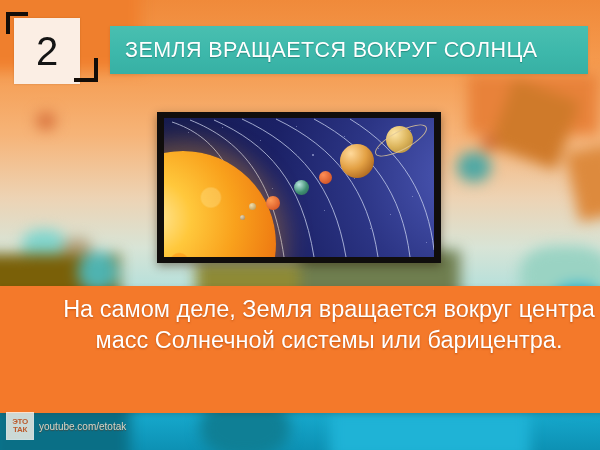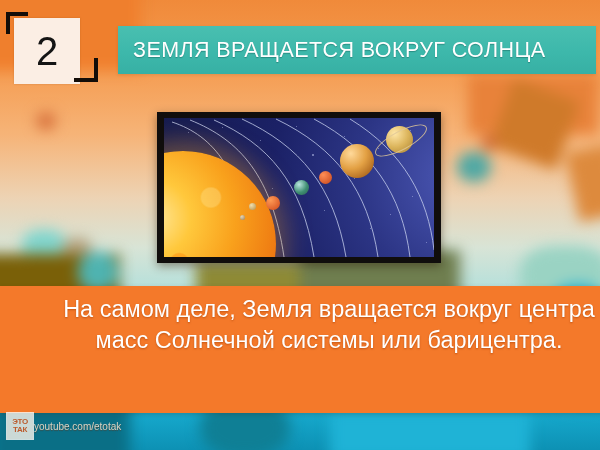--- a/index.html
+++ b/index.html
@@ -66,21 +66,21 @@
   .bracket.br {
     left: 74px; top: 58px;
     width: 20px; height: 20px;
     border-width: 0 4px 4px 0;
     z-index: 7;
   }
 
   
   .title-band {
     position: absolute;
-    left: 118px; top: 26px;
+    left: 110px; top: 26px;
     width: 478px; height: 48px;
     background: linear-gradient(to bottom, #49bfb0 0%, #3db8ab 55%, #37b0a4 100%);
     display: flex; align-items: center;
     z-index: 4;
     box-shadow: 0 1px 3px rgba(60,30,0,.12);
   }
   .title-band .ttl {
     color: #ffffff;
     font-size: 21.5px;
     letter-spacing: .4px;
@@ -163,20 +163,21 @@
     text-align: center;
     text-shadow: 0 1px 2px rgba(150,55,0,.55);
     font-family: "Liberation Sans", sans-serif;
   }
 
   
   .watermark {
     position: absolute;
     left: 6px; top: 412px;
     display: flex; align-items: center;
+    gap: 5px;
     z-index: 8;
     opacity: .82;
   }
   .wm-logo {
     width: 26px; height: 26px;
     background: #f7f1e8;
     border: 1px solid rgba(255,255,255,.5);
     display: flex; flex-direction: column;
     align-items: center; justify-content: center;
     line-height: 1;

